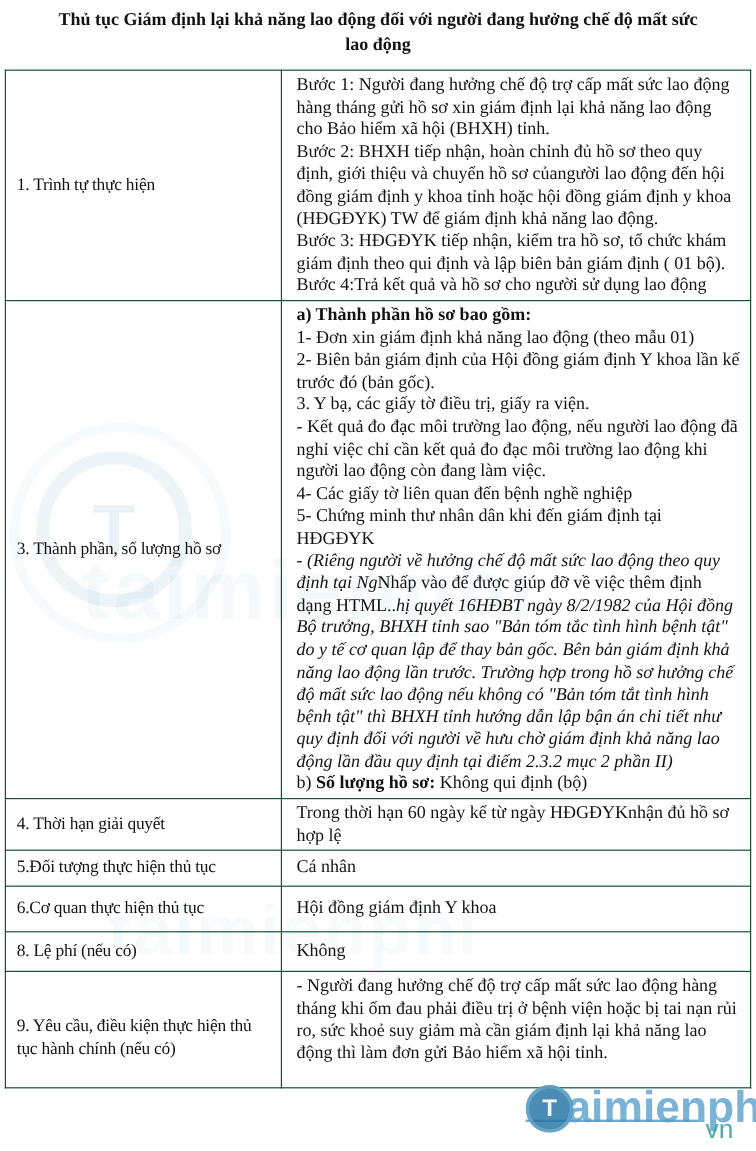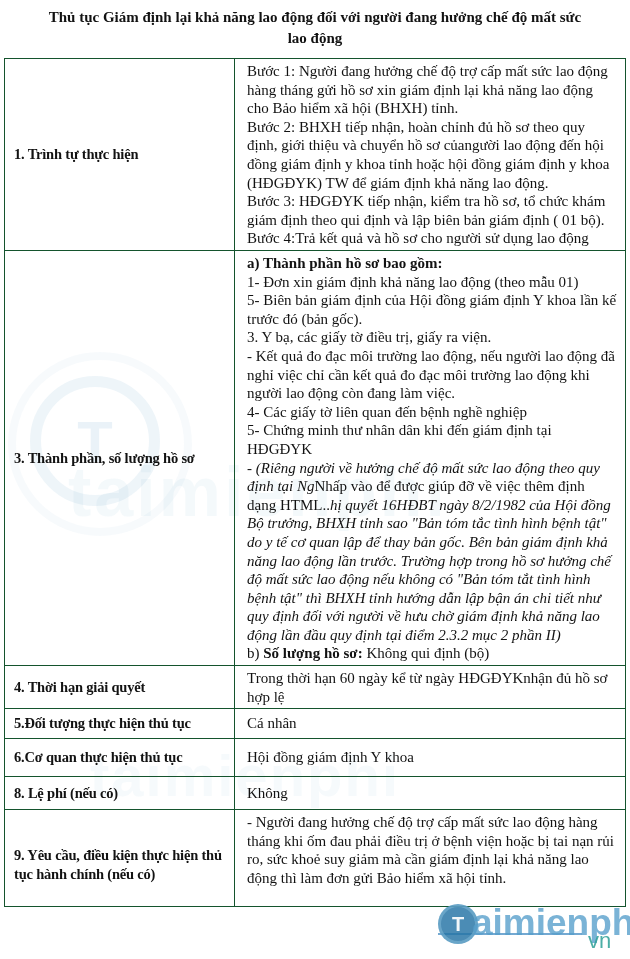--- a/index.html
+++ b/index.html
@@ -16,21 +16,21 @@
   table.proc{
     position:absolute;left:4px;top:58px;width:622px;
     border-collapse:collapse;table-layout:fixed;z-index:1;
   }
   td{
     border:1px solid #14532d;vertical-align:middle;
     font-size:15px;line-height:18.6px;
     padding:2px 8px 2px 12px;word-wrap:break-word;
   }
   td.lbl{
-    width:216px;font-weight:bold;font-size:14.5px;line-height:19px;
+    width:216px;font-weight:normal;font-size:14.5px;line-height:19px;
     letter-spacing:-0.2px;padding:2px 4px 2px 9px;
   }
   td.top{vertical-align:top;padding-top:3px;}
   td.lbl-top{vertical-align:top;padding-top:36px;}
   .clip{max-height:94px;overflow:hidden;}
   p.para{margin:0;}
   .b{font-weight:bold;}
   .i{font-style:italic;}
   .keepws{white-space:pre-wrap;}
   
@@ -104,21 +104,21 @@
       <p class="para">Bước 2: BHXH tiếp nhận, hoàn chỉnh đủ hồ sơ theo quy định, giới thiệu và chuyển hồ sơ củangười lao động đến hội đồng giám định y khoa tỉnh hoặc hội đồng giám định y khoa (HĐGĐYK) TW để giám định khả năng lao động.</p>
       <p class="para">Bước 3: HĐGĐYK tiếp nhận, kiểm tra hồ sơ, tổ chức khám giám định theo qui định và lập biên bản giám định ( 01 bộ).</p>
       <p class="para">Bước 4:Trả kết quả và hồ sơ cho người sử dụng lao động</p>
     </td>
   </tr>
   <tr style="height:400px;">
     <td class="lbl">3. Thành phần, số lượng hồ sơ</td>
     <td class="top">
       <p class="para b">a) Thành phần hồ sơ bao gồm:</p>
       <p class="para">1- Đơn xin giám định khả năng lao động (theo mẫu 01)</p>
-      <p class="para">5- Biên bản giám định của Hội đồng giám định Y khoa lần kế trước đó (bản gốc).</p>
+      <p class="para">2- Biên bản giám định của Hội đồng giám định Y khoa lần kế trước đó (bản gốc).</p>
       <p class="para">3. Y bạ, các giấy tờ điều trị, giấy ra viện.</p>
       <p class="para">- Kết quả đo đạc môi trường lao động, nếu người lao động đã nghỉ việc chỉ cần kết quả đo đạc môi trường lao động khi người lao động còn đang làm việc.</p>
       <p class="para">4- Các giấy tờ liên quan đến bệnh nghề nghiệp</p>
       <p class="para">5- Chứng minh thư nhân dân khi đến giám định tại HĐGĐYK</p>
       <p class="para"><span class="i">- (Riêng người về hưởng chế độ mất sức lao động theo quy định tại Ng</span><span>Nhấp vào để được giúp đỡ về việc thêm định dạng HTML..</span><span class="i">hị quyết 16HĐBT ngày 8/2/1982 của Hội đồng Bộ trưởng, BHXH tỉnh sao "Bản tóm tắc tình hình bệnh tật" do y tế cơ quan lập để thay bản gốc. Bên bản giám định khả năng lao động lần trước. Trường hợp trong hồ sơ hưởng chế độ mất sức lao động nếu không có "Bản tóm tắt tình hình bệnh tật" thì BHXH tỉnh hướng dẫn lập bận án chi tiết như quy định đối với người về hưu chờ giám định khả năng lao động lần đầu quy định tại điểm 2.3.2 mục 2 phần II)</span></p>
       <p class="para keepws"><span>b) </span><span class="b">Số lượng hồ sơ:</span><span> Không qui định (bộ)</span></p>
     </td>
   </tr>
   <tr style="height:38px;">
     <td class="lbl">4. Thời hạn giải quyết</td>

